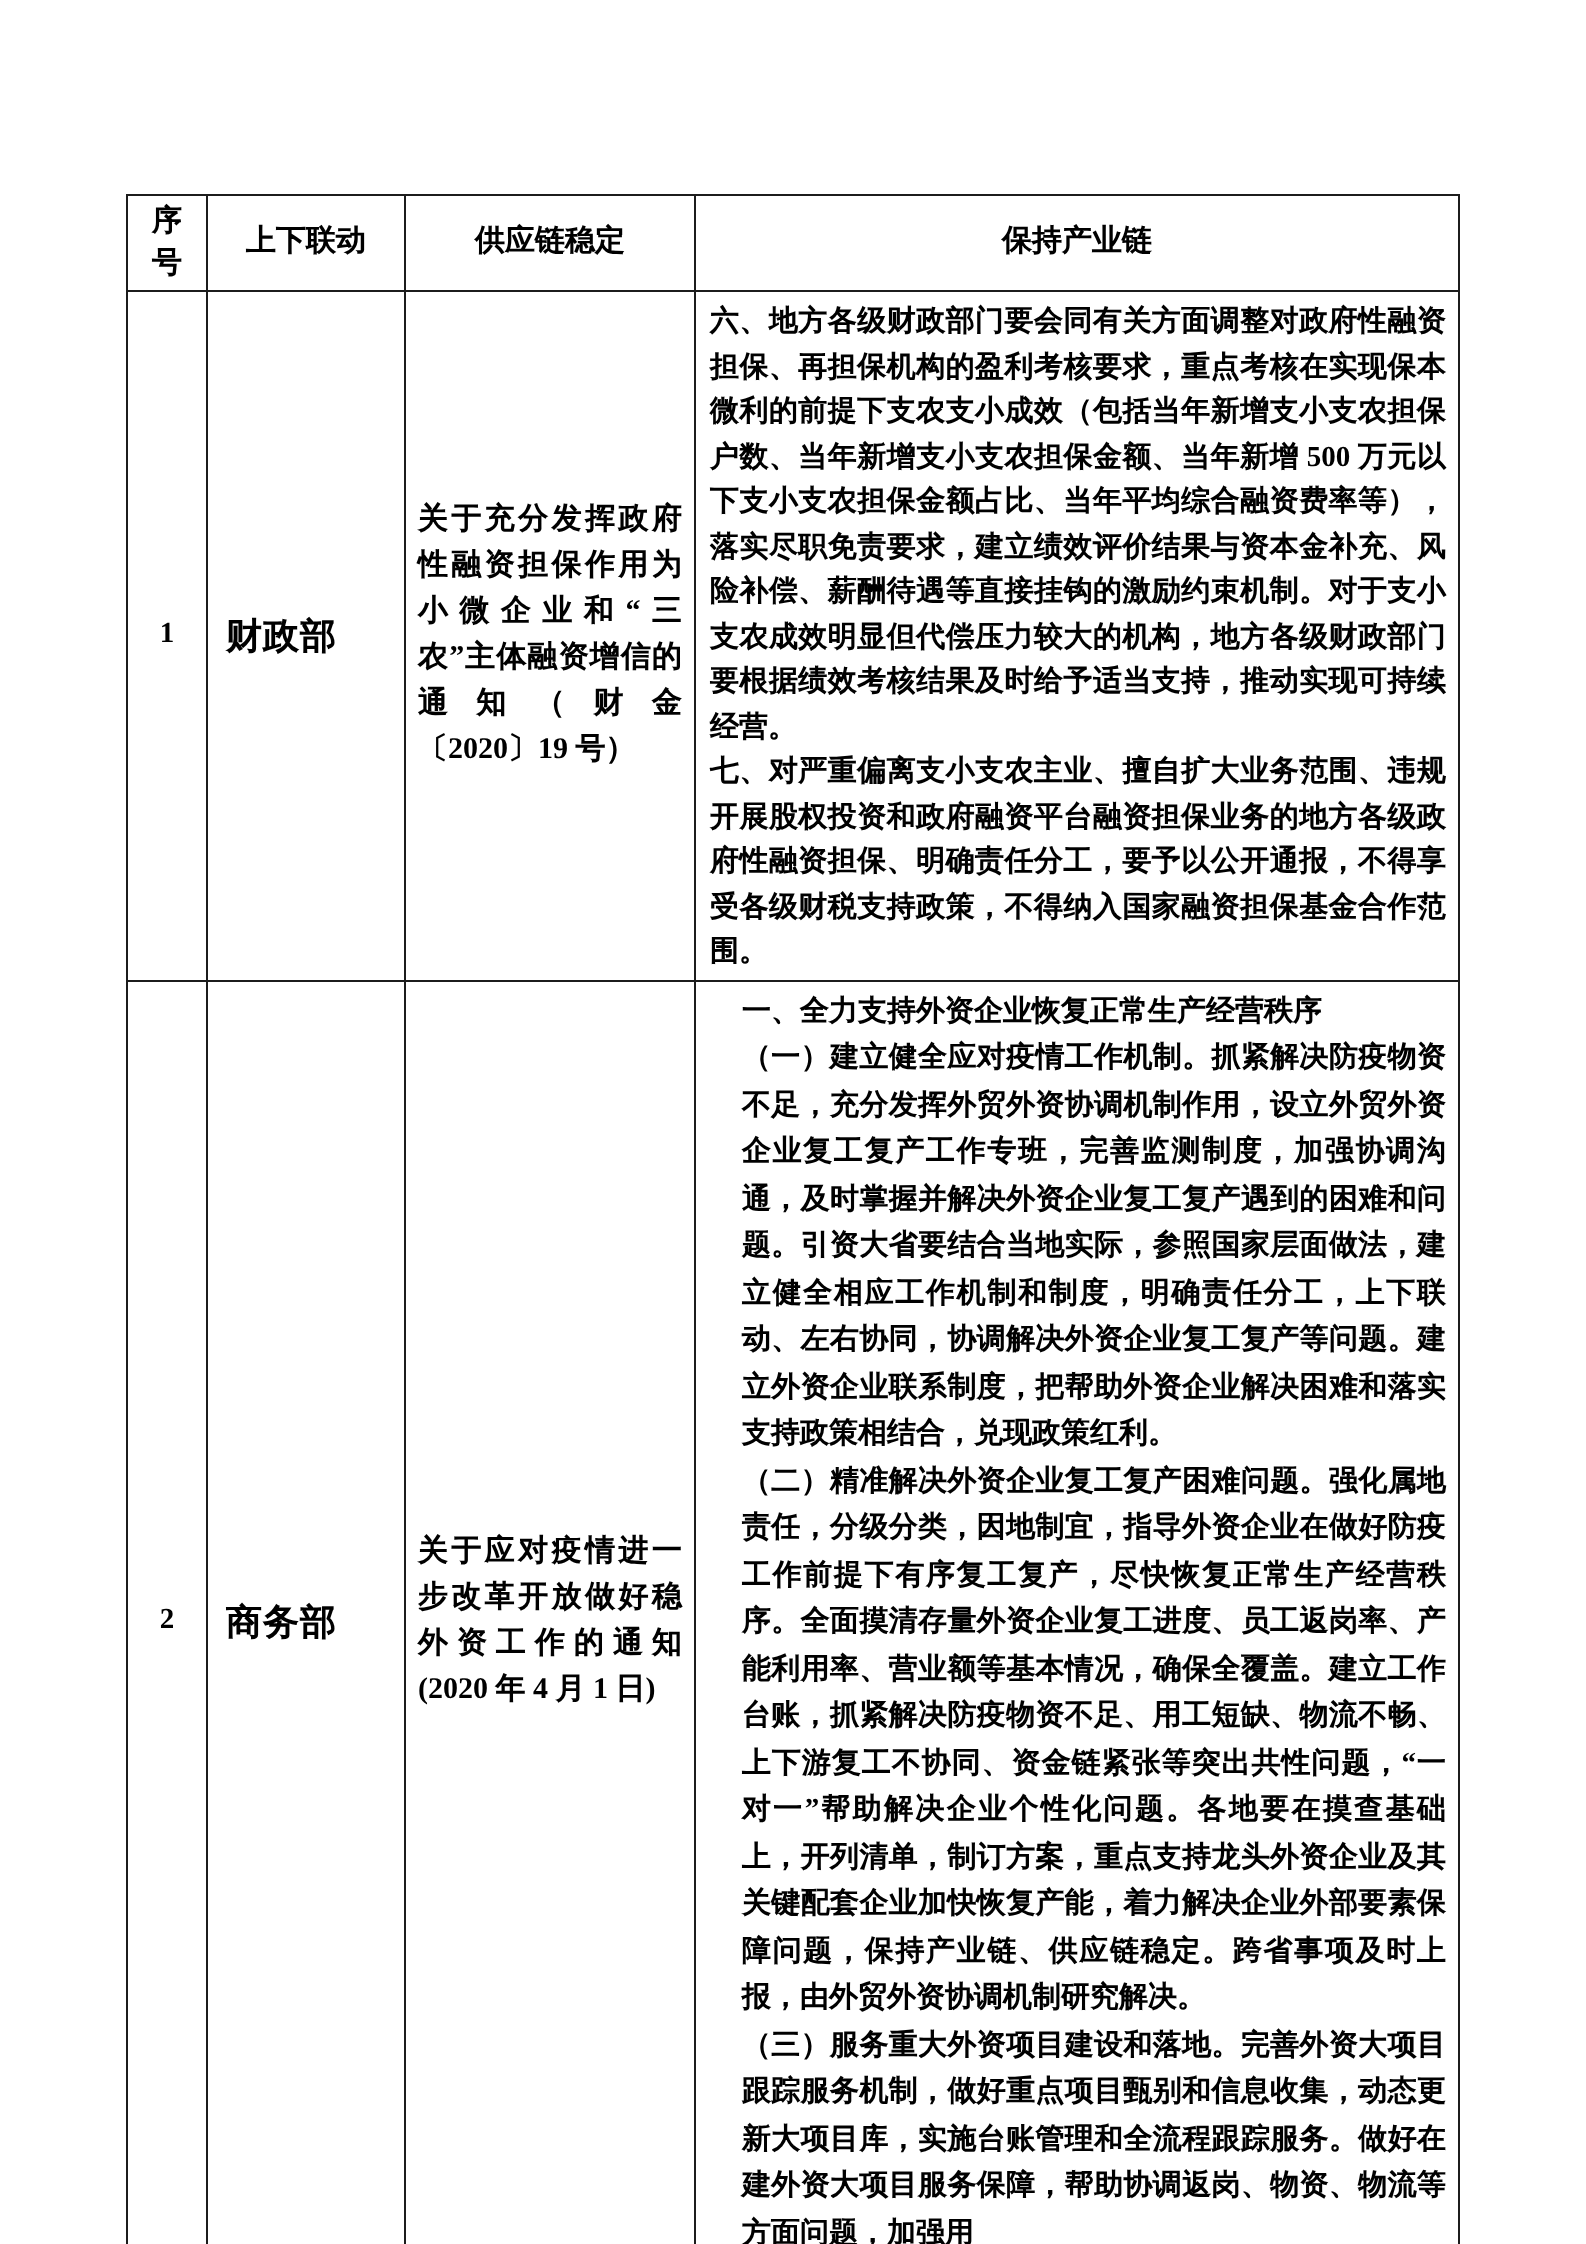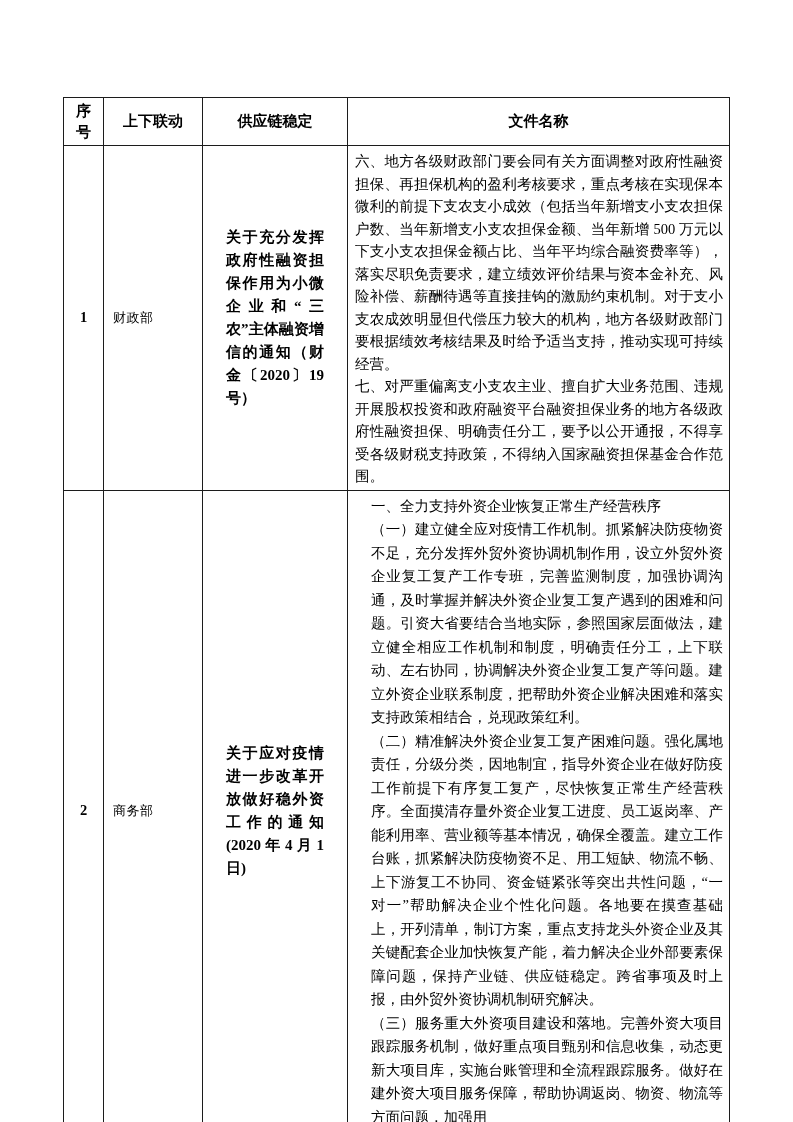--- a/index.html
+++ b/index.html
@@ -43,40 +43,40 @@
     width: 1em;
     word-break: break-all;
     line-height: 1.35;
   }
   td.cell-index {
     text-align: center;
     font-size: 14.5px;
     font-weight: bold;
   }
   td.cell-agency {
-    font-size: 13px;
-    font-weight: normal;
+    font-size: 18px;
+    font-weight: bold;
     padding-left: 9px;
     letter-spacing: 0.5px;
   }
   td.cell-docname {
     font-size: 15px;
     font-weight: bold;
-    padding: 4px 23px;
+    padding: 4px 6px;
     text-align: justify;
     line-height: 23px;
   }
   td.cell-content {
     vertical-align: top;
     padding: 4px 6px 2px 7px;
   }
   td.cell-content p {
     margin: 0;
     font-size: 14.5px;
-    font-weight: normal;
+    font-weight: bold;
     line-height: 22.5px;
     text-align: justify;
     text-justify: inter-ideograph;
   }
   tr.row-2 td.cell-content p { line-height: 23.5px; margin-left: 16px; }
 </style>
 </head>
 <body>
 
 <div class="page">
@@ -86,21 +86,21 @@
       <col style="width:40px">
       <col style="width:99px">
       <col style="width:145px">
       <col style="width:382px">
     </colgroup>
     <thead>
       <tr>
         <th class="col-xuhao"><span class="vwrap">序号</span></th>
         <th>上下联动</th>
         <th>供应链稳定</th>
-        <th>文件名称</th>
+        <th>保持产业链</th>
       </tr>
     </thead>
     <tbody>
       <tr class="row-1">
         <td class="cell-index">1</td>
         <td class="cell-agency">财政部</td>
         <td class="cell-docname">关于充分发挥政府性融资担保作用为小微企业和“三农”主体融资增信的通知（财金〔2020〕19 号）</td>
         <td class="cell-content">
           <p>六、地方各级财政部门要会同有关方面调整对政府性融资担保、再担保机构的盈利考核要求，重点考核在实现保本微利的前提下支农支小成效（包括当年新增支小支农担保户数、当年新增支小支农担保金额、当年新增 500 万元以下支小支农担保金额占比、当年平均综合融资费率等），落实尽职免责要求，建立绩效评价结果与资本金补充、风险补偿、薪酬待遇等直接挂钩的激励约束机制。对于支小支农成效明显但代偿压力较大的机构，地方各级财政部门要根据绩效考核结果及时给予适当支持，推动实现可持续经营。</p>
           <p>七、对严重偏离支小支农主业、擅自扩大业务范围、违规开展股权投资和政府融资平台融资担保业务的地方各级政府性融资担保、明确责任分工，要予以公开通报，不得享受各级财税支持政策，不得纳入国家融资担保基金合作范围。</p>

